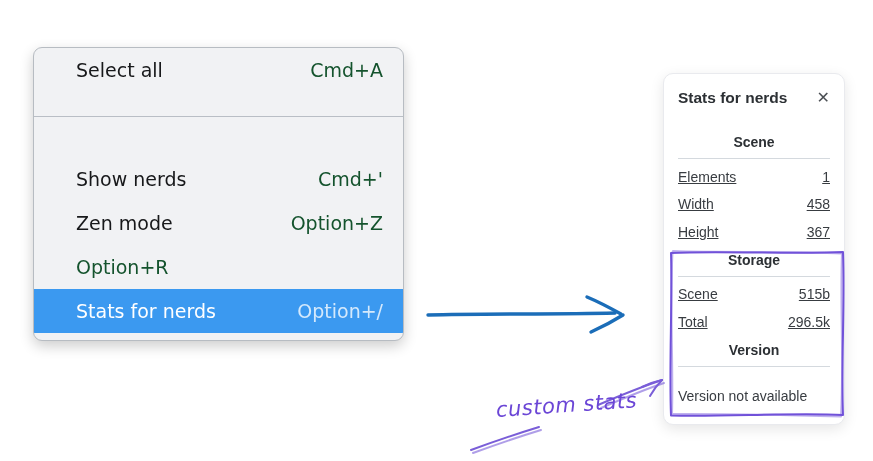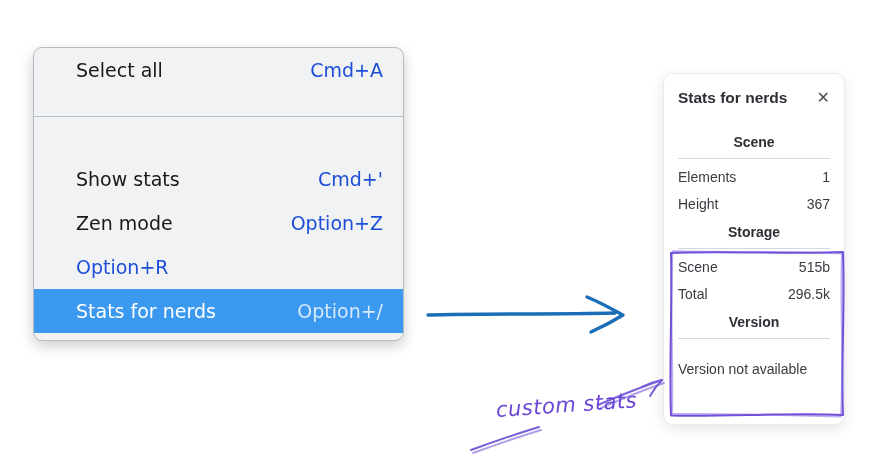--- a/index.html
+++ b/index.html
@@ -18,21 +18,21 @@
     display:flex; flex-direction:column; overflow:hidden;gap:24px;
   }
   .menu-sec1 { height:79px; display:flex; align-items:center; }
   .menu-sec1 .menu-item { width:100%; }
   .menu-divider { height:1px; background:#b9bec5; flex:none; }
   .menu-sec2 { padding:16px 0; display:flex; flex-direction:column; }
   .menu-item {
     height:44px; box-sizing:border-box; display:flex; align-items:center;
     justify-content:space-between; padding:0 20px 0 42px; cursor:default;
   }
-  .menu-item .shortcut { color:#1d4ed8; }
+  .menu-item .shortcut { color:#14532d; }
   .menu-item.selected { background:#3b99f0; color:#ffffff; }
   .menu-item.selected .shortcut { color:rgba(255,255,255,.78); }
 
   
   .drawing { position:absolute; pointer-events:none; }
 
   
   .panel {
     position:absolute; left:663px; top:73px; width:182px; height:352px;
     box-sizing:border-box; background:#ffffff;
@@ -46,21 +46,21 @@
     background:none; border:none; padding:0; margin:0;
     font-size:16px; color:#4b4f54; line-height:1; cursor:pointer;
     font-family:"DejaVu Sans", sans-serif;
   }
   .sec-h {
     text-align:center; font-weight:bold; font-size:14px; color:#2c3034;
     height:20px; line-height:20px; margin-top:4px;
   }
   .sec-h.first { margin-top:22px; }
   .hr { height:1px; background:#d4d9de; margin:6px 0 4px; }
-  .stat-row { height:27.5px; display:flex; justify-content:space-between; align-items:center; }
+  .stat-row { height:27.5px; display:flex; justify-content:space-between; align-items:center;text-decoration:underline; }
   .note-row { height:27.5px; display:flex; align-items:center; white-space:nowrap;margin-top:16px; }
 
   
   .annotation-label {
     position:absolute; left:496px; top:398px;
     font-family:"DejaVu Sans", sans-serif; font-style:italic;
     font-size:21px; letter-spacing:.5px; color:#6b46d6;
     transform:rotate(-4deg); transform-origin:left center; white-space:nowrap;
   }
 </style>
@@ -70,21 +70,21 @@
 <div class="menu">
   <div class="menu-sec1">
     <div class="menu-item">
       <span>Select all</span>
       <span class="shortcut">Cmd+A</span>
     </div>
   </div>
   <div class="menu-divider"></div>
   <div class="menu-sec2">
     <div class="menu-item">
-      <span>Show stats</span>
+      <span>Show nerds</span>
       <span class="shortcut">Cmd+'</span>
     </div>
     <div class="menu-item">
       <span>Zen mode</span>
       <span class="shortcut">Option+Z</span>
     </div>
     <div class="menu-item">
       <span class="shortcut">Option+R</span>
     </div>
     <div class="menu-item selected">
@@ -106,20 +106,24 @@
   <div class="panel-top">
     <span class="panel-title">Stats for nerds</span>
     <button class="close-btn"><span>✕</span></button>
   </div>
 
   <div class="sec-h first">Scene</div>
   <div class="hr"></div>
   <div class="stat-row">
     <span>Elements</span>
     <span>1</span>
+  </div>
+  <div class="stat-row">
+    <span>Width</span>
+    <span>458</span>
   </div>
   <div class="stat-row">
     <span>Height</span>
     <span>367</span>
   </div>
 
   <div class="sec-h">Storage</div>
   <div class="hr"></div>
   <div class="stat-row">
     <span>Scene</span>

